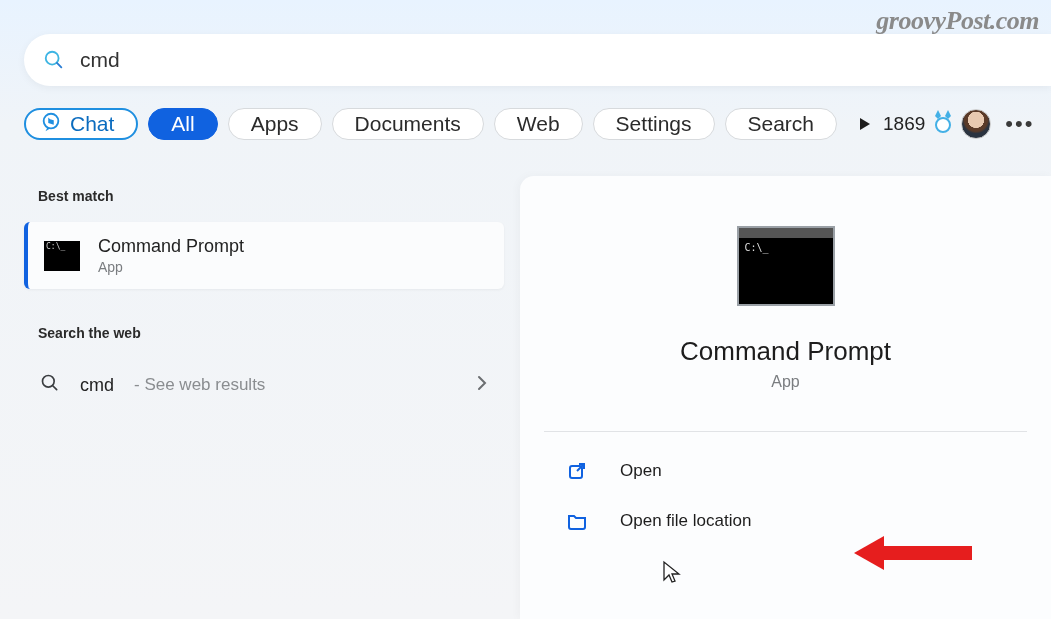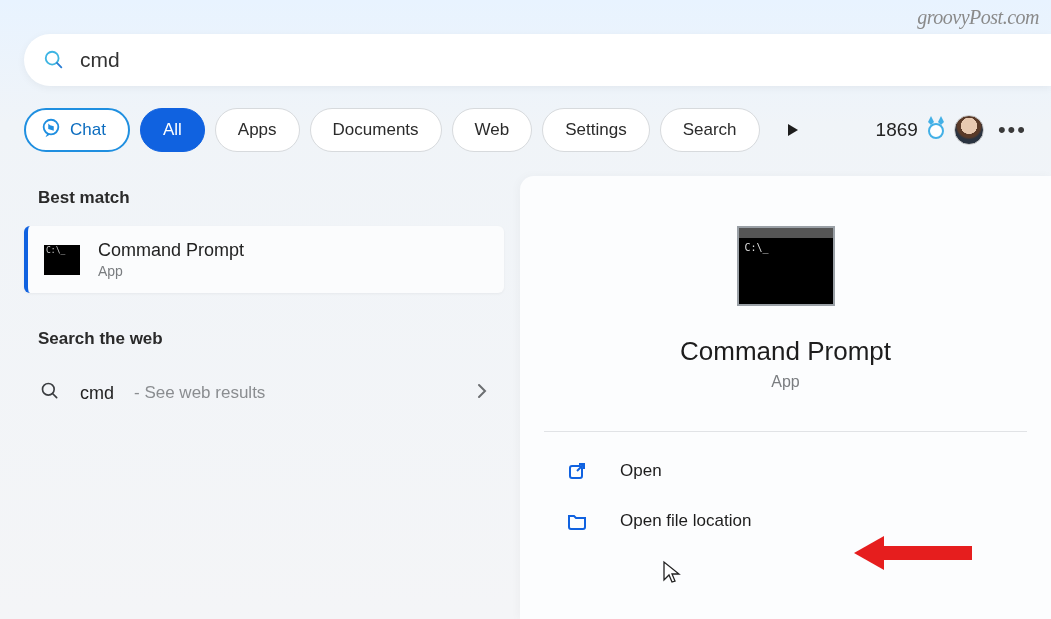--- a/index.html
+++ b/index.html
@@ -1,50 +1,50 @@
 <!DOCTYPE html>
 <html><head>
 <meta charset="utf-8">
 <style>
   * { box-sizing: border-box; margin: 0; padding: 0; font-family: "Segoe UI", -apple-system, sans-serif; }
   html, body { width: 1051px; height: 619px; overflow: hidden; }
   body { background: linear-gradient(180deg, #e8f3ff 0%, #f0f4f8 20%, #f4f5f7 100%); position: relative; }
 
-  .watermark { position: absolute; top: 6px; right: 12px; color: #8a8a8a; font-size: 20px; font-family: Georgia, serif; font-style: italic; z-index: 100; letter-spacing: -0.5px; }
+  .watermark { position: absolute; top: 6px; right: 12px; color: #8a8a8a; font-size: 26px; font-family: Georgia, serif; font-style: italic; z-index: 100; letter-spacing: -0.5px; font-weight: bold; }
 
   .search-bar {
     position: absolute; top: 34px; left: 24px; right: 0;
     height: 52px; background: #ffffff; border-radius: 26px 0 0 26px;
     display: flex; align-items: center; padding-left: 18px;
     box-shadow: 0 2px 8px rgba(0,0,0,0.05);
   }
   .search-icon-wrap { width: 24px; height: 24px; display:flex; align-items:center; justify-content:center; }
   .search-input { border: none; outline: none; font-size: 21px; color:#333; margin-left: 14px; flex:1; background:transparent; caret-color:#222; }
 
   .filter-row {
     position: absolute; top: 108px; left: 24px; right: 0;
     display: flex; align-items: center; gap: 10px;
   }
   .pill {
-    height: 44px; padding: 0 22px; border-radius: 22px;
+    height: 32px; padding: 0 22px; border-radius: 22px;
     border: 1px solid #d7dadd; background: #fff; color:#2b2b2b;
-    display:flex; align-items:center; font-size:17px; cursor:pointer;
+    display:flex; align-items:center; font-size:21px; cursor:pointer;
   }
   .pill.chat { border: 2px solid #1f8fe0; color:#0b6cbf; padding-left:14px; gap:8px; }
   .pill.all { background:#1062e0; color:#fff; border-color:#1062e0; font-weight:500; }
   .play-btn { margin-left: 10px; width:26px; height:26px; display:flex; align-items:center; justify-content:center; cursor:pointer; }
   .right-tools { margin-left:auto; display:flex; align-items:center; gap:8px; padding-right:18px; }
   .points { display:flex; align-items:center; gap:8px; font-size:19px; color:#222; }
   .avatar { width:30px; height:30px; border-radius:50%; background: radial-gradient(circle at 50% 35%, #e8c9b0 35%, #5a3a28 36% 50%, #2a3340 60%); border:1px solid #ccc; }
   .more-dots { font-size:22px; color:#3a3a3a; letter-spacing:2px; cursor:pointer; padding:0 6px; }
 
   .left-pane {
     position: absolute; top: 188px; left: 24px; width: 480px;
   }
-  .section-label { font-size: 17px; color:#2a2a2a; font-weight:600; margin-left: 14px; margin-bottom: 18px; }
+  .section-label { font-size: 14px; color:#2a2a2a; font-weight:600; margin-left: 14px; margin-bottom: 18px; }
   .result-item {
     background:#fbfcfd; border-radius:6px; padding: 14px 16px;
     display:flex; align-items:center; gap:18px; box-shadow: 0 1px 3px rgba(0,0,0,0.05);
     border-left: 4px solid #1062e0; cursor:pointer; margin-bottom: 36px;
   }
   .result-title { font-size:18px; color:#222; }
   .result-sub { font-size:14px; color:#7a7d80; margin-top:2px; }
   .cmd-icon-sm { width:36px; height:30px; background:#000; position:relative; }
   .cmd-icon-sm::before { content:"C:\\_"; position:absolute; top:1px; left:2px; font-size:8px; color:#ccc; font-family: monospace; }
 

